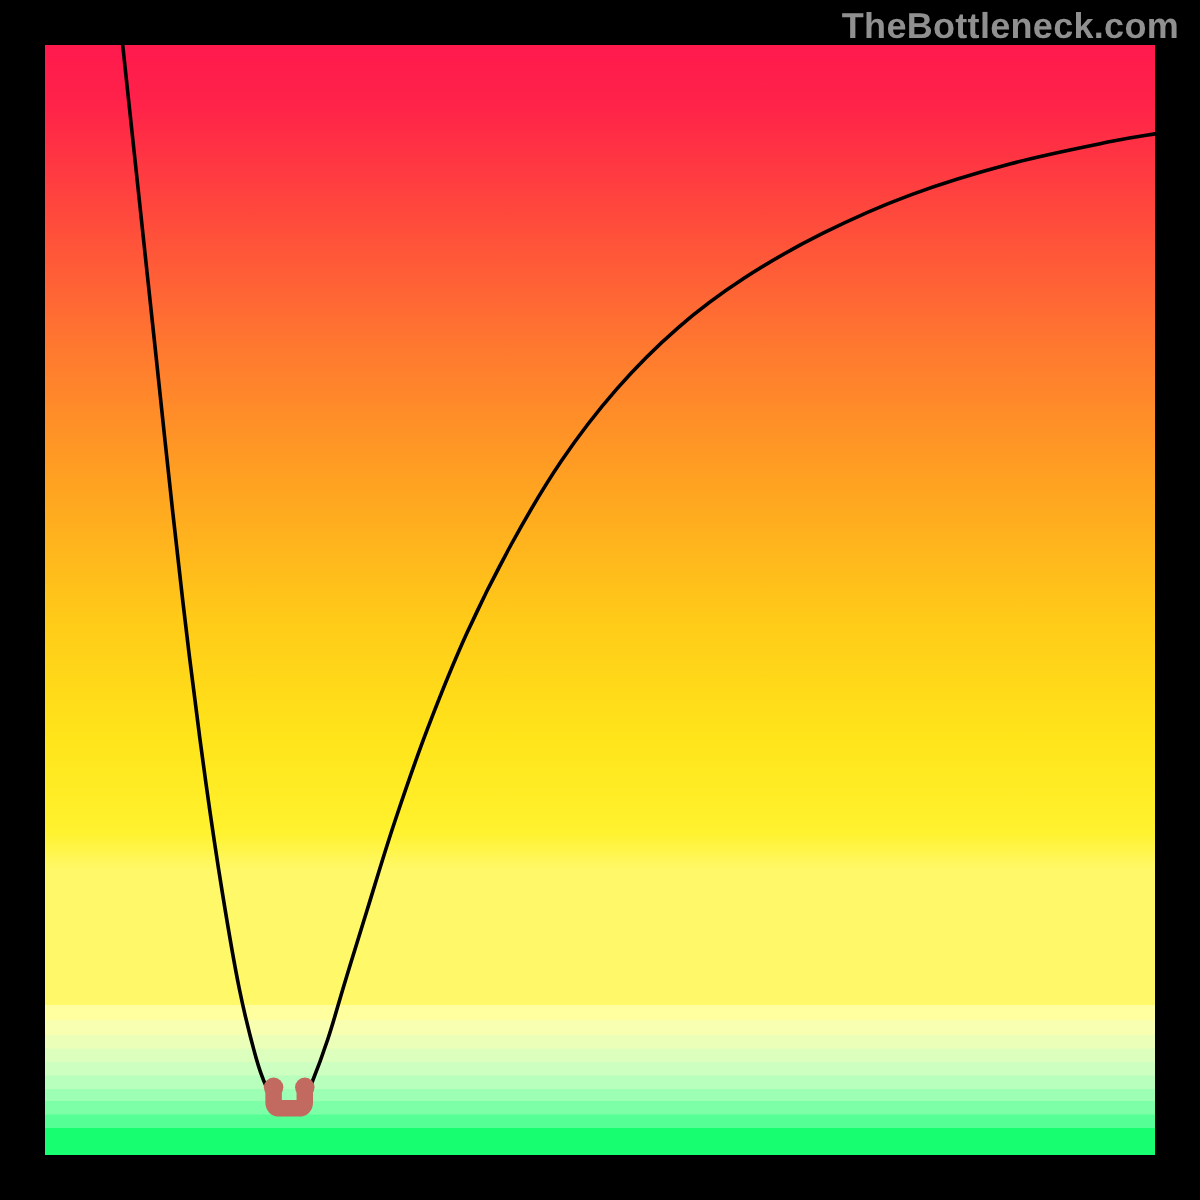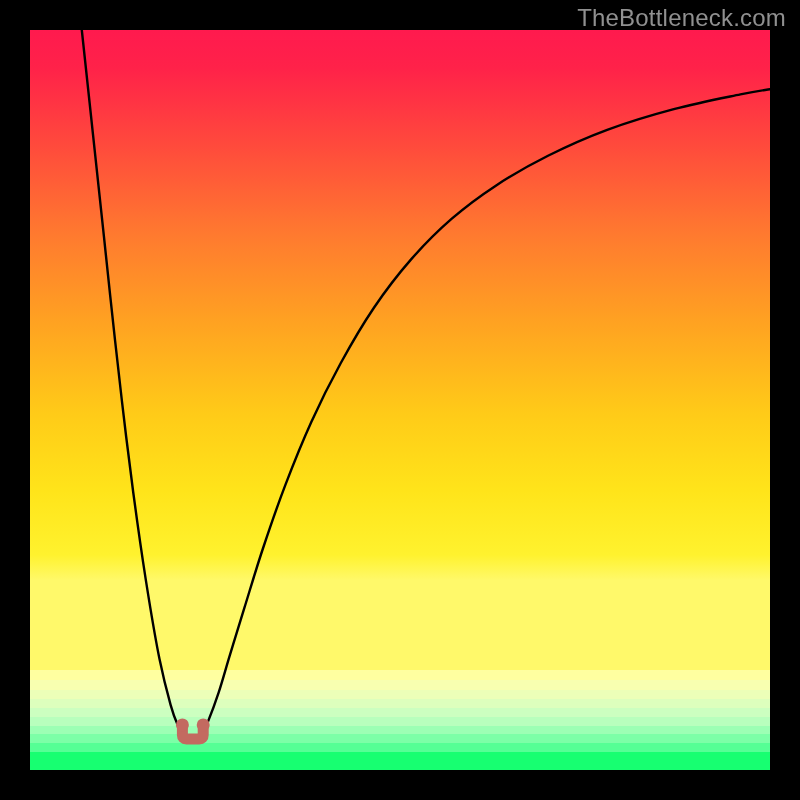--- a/index.html
+++ b/index.html
@@ -15,21 +15,21 @@
     width: 800px;
     height: 800px;
     background: #000;
     position: relative;
   }
   .watermark {
     position: absolute;
     top: 4px;
     right: 14px;
     font-size: 24px;
-    font-weight: 400;
+    font-weight: 700;
     color: #909090;
     letter-spacing: 0.2px;
     z-index: 10;
   }
   .plot-frame {
     position: absolute;
     left: 30px;
     top: 30px;
     width: 740px;
     height: 740px;

